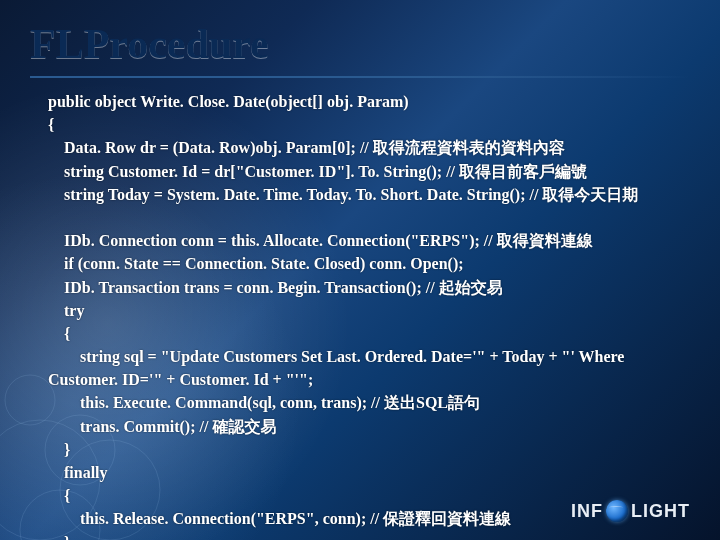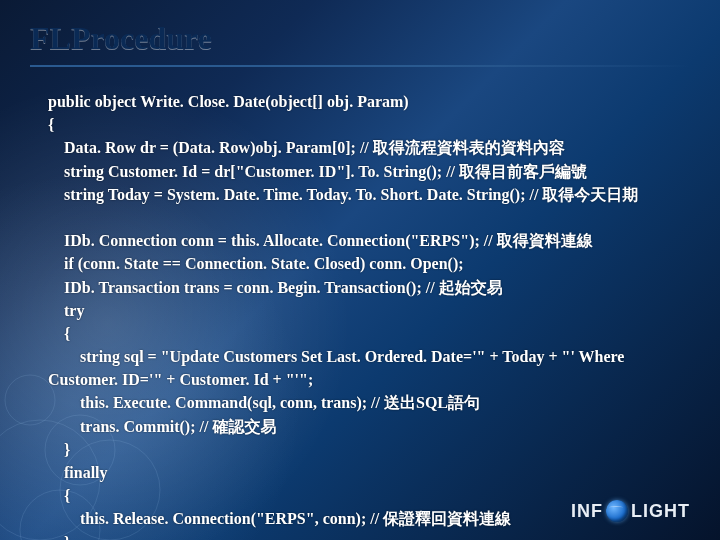--- a/index.html
+++ b/index.html
@@ -14,21 +14,21 @@
       linear-gradient(135deg, #0a1a35 0%, #0f2a55 25%, #1a4780 45%, #0c3a6f 60%, #05132b 100%);
     color: #fff;
   }
   .title-wrap {
     position: absolute;
     top: 20px;
     left: 30px;
     right: 30px;
   }
   .title {
-    font-size: 32px;
+    font-size: 42px;
     font-weight: bold;
     color: #0a2a55;
     text-shadow: 0 1px 0 rgba(255,255,255,0.4);
     padding-bottom: 2px;
   }
   .title-underline {
     height: 2px;
     background: linear-gradient(to right, #2a5a90 0%, #2a5a90 60%, transparent 100%);
     margin-top: 6px;
   }

